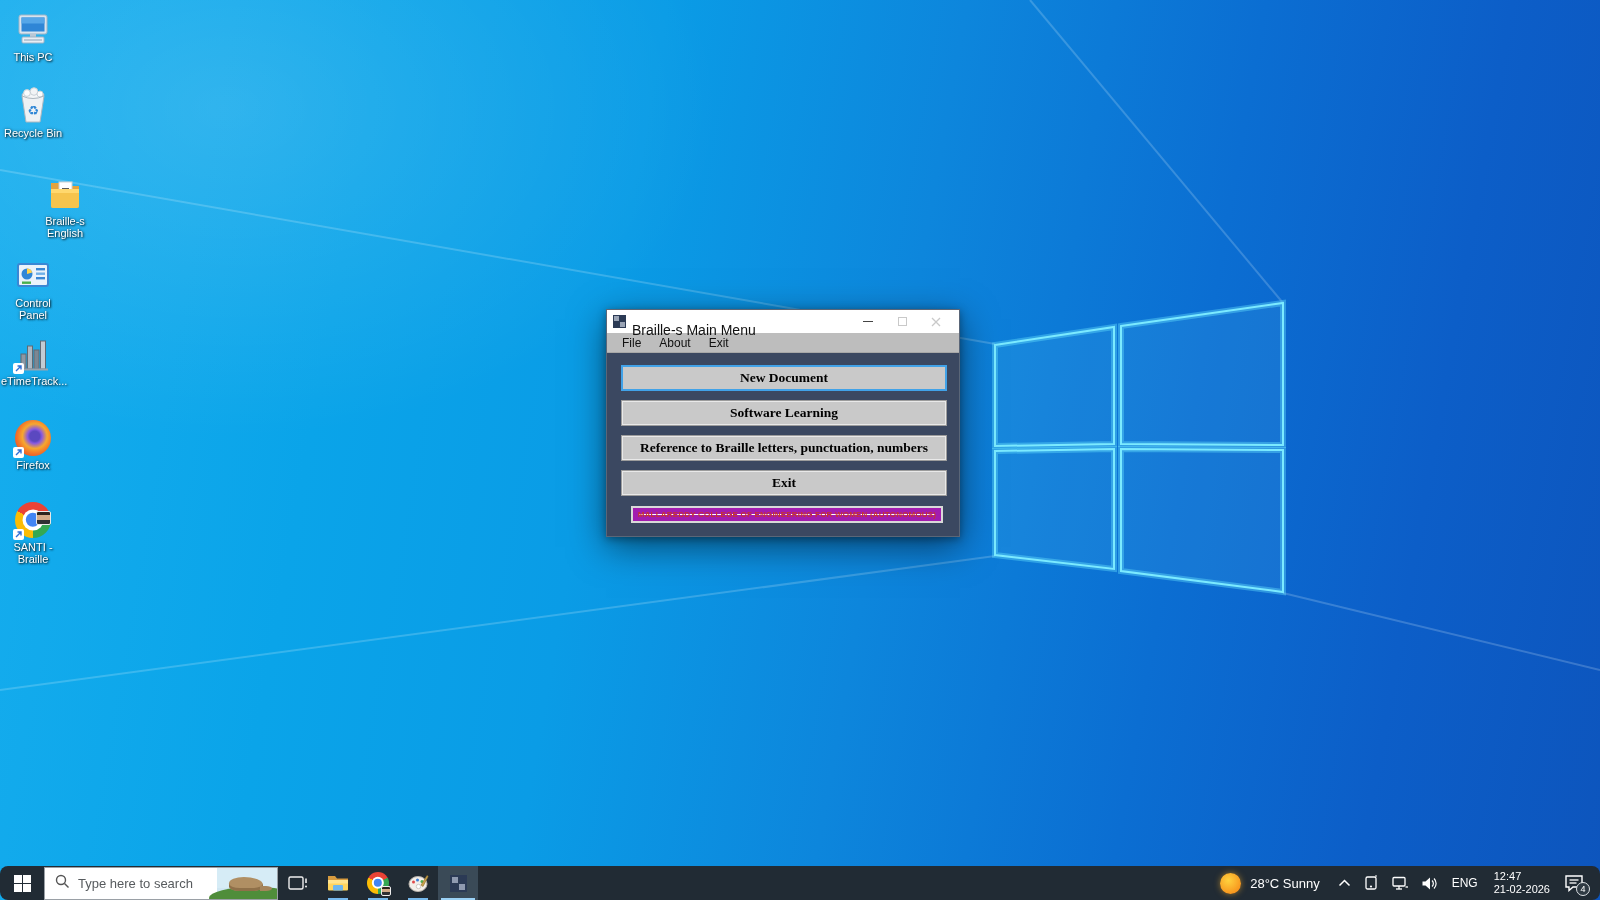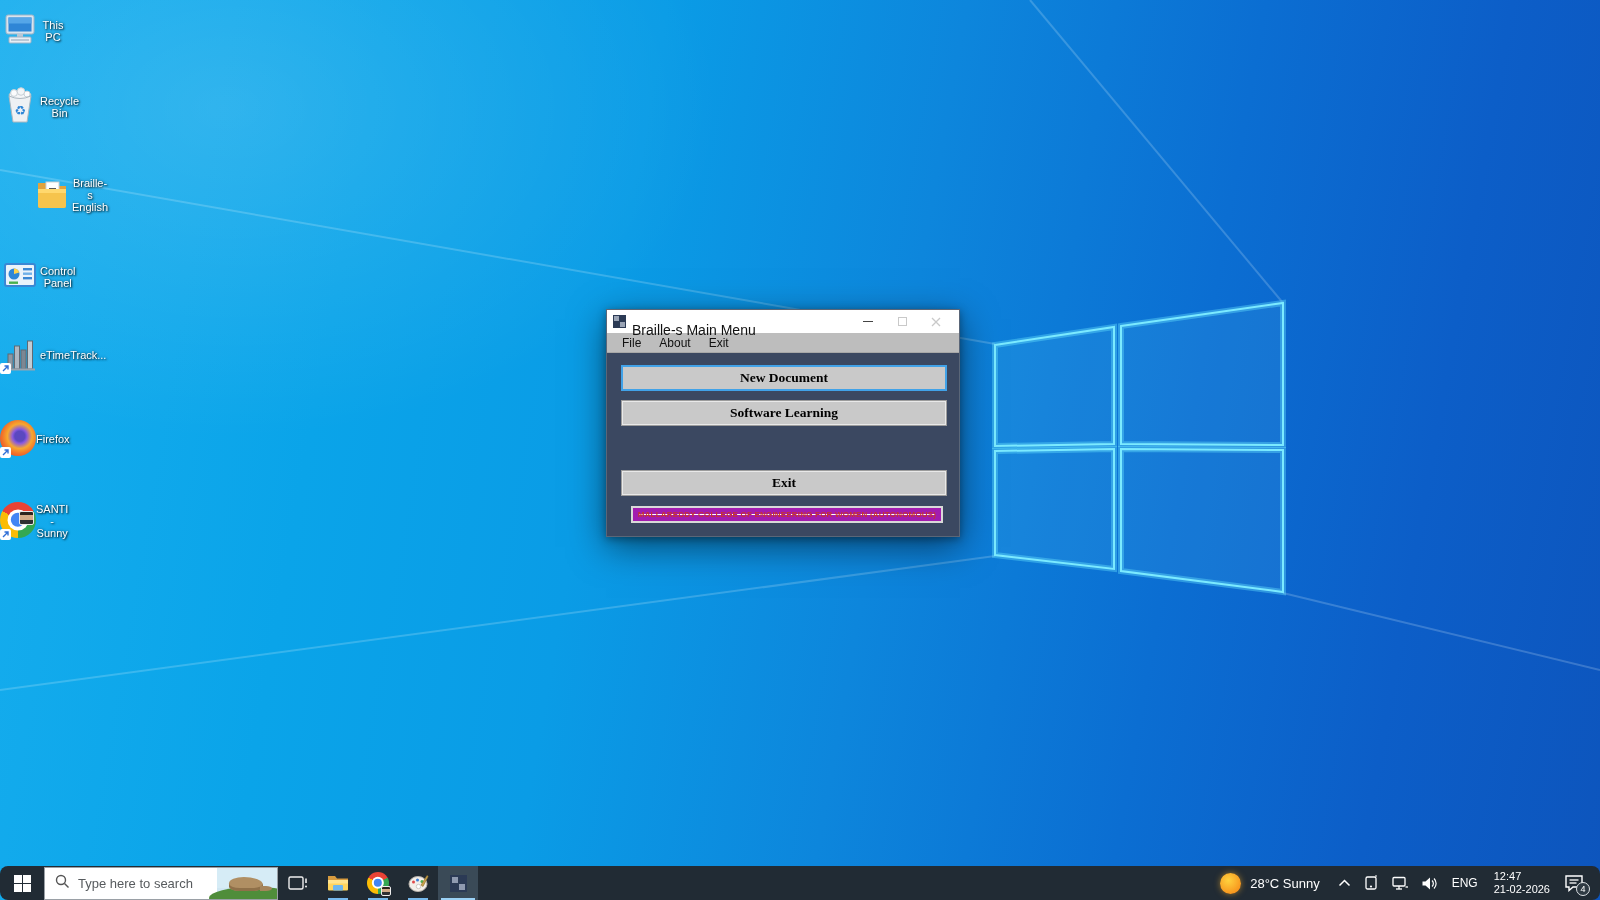--- a/index.html
+++ b/index.html
@@ -7,21 +7,21 @@
   body { font-family:"Liberation Sans","DejaVu Sans",sans-serif; }
 
   .desktop { position:relative; width:1600px; height:900px; overflow:hidden;
     background:
       radial-gradient(ellipse 900px 600px at 14% 12%, rgba(255,255,255,.14), rgba(255,255,255,0) 55%),
       linear-gradient(100deg, #17aeee 0%, #0aa4e9 22%, #0a9ce6 38%, #0d86dc 55%, #0b6ed2 72%, #0c5ec8 86%, #0d55bd 100%);
   }
   .wp-logo { position:absolute; left:0; top:0; }
 
   
-  .dicon { position:absolute; left:0; width:66px; display:flex; flex-direction:row; align-items:center; cursor:default; }
+  .dicon { position:absolute; left:0; width:66px; display:flex; flex-direction:column; align-items:center; cursor:default; }
   .dicon .art { width:40px; height:40px; position:relative; display:flex; align-items:center; justify-content:center; }
   .dicon .lbl { margin-top:1px; font-size:11px; line-height:12px; color:#fff; text-align:center;
     text-shadow:1px 1px 2px rgba(0,0,0,.8), 0 0 3px rgba(0,0,0,.5); max-width:64px; }
   .shortcut-badge { position:absolute; left:0; bottom:0; width:11px; height:11px; background:#fff; border-radius:2px;
     display:flex; align-items:center; justify-content:center; }
   .shortcut-badge svg { display:block; }
   .chrome-ball { width:36px; height:36px; border-radius:50%; position:relative;
     background:conic-gradient(from -60deg, #ea4335 0 120deg, #34a853 120deg 240deg, #fbbc05 240deg 360deg); }
   .chrome-ball::before { content:""; position:absolute; left:50%; top:50%; width:58%; height:58%; transform:translate(-50%,-50%);
     background:#fff; border-radius:50%; }
@@ -209,21 +209,21 @@
   <div class="dicon" style="top:500px;">
     <div class="art">
       <div class="chrome-ball"></div>
       <div class="photo-chip"></div>
       <span class="shortcut-badge">
         <svg width="9" height="9" viewBox="0 0 9 9">
             <path d="M2 7 L7 2 M3.5 2 H7 V5.5" stroke="#2f6fd6" stroke-width="1.4" fill="none"></path>
           </svg>
       </span>
     </div>
-    <div class="lbl">SANTI - Sunny</div>
+    <div class="lbl">SANTI - Braille</div>
   </div>
 
   <div class="appwin">
     <div class="titlebar">
       <span class="appicon">
           <i class="tl"></i>
           <i class="br"></i>
         </span>
       <span class="wtitle">Braille-s Main Menu</span>
       <span class="wctl">
@@ -239,20 +239,21 @@
       </span>
     </div>
     <div class="menubar">
       <span class="menuitem">File</span>
       <span class="menuitem">About</span>
       <span class="menuitem">Exit</span>
     </div>
     <div class="winbody">
       <div class="mbtn btn1 focused">New Document</div>
       <div class="mbtn btn2">Software Learning</div>
+      <div class="mbtn btn3">Reference to Braille letters, punctuation, numbers</div>
       <div class="mbtn btn4">Exit</div>
       <div class="bannerwrap">
         <div class="banner">
             <span>MALLAREDDY COLLEGE OF ENGINEERING FOR WOMEN (AUTONOMOUS)</span>
           </div>
       </div>
     </div>
   </div>
 
   <div class="taskbar">

